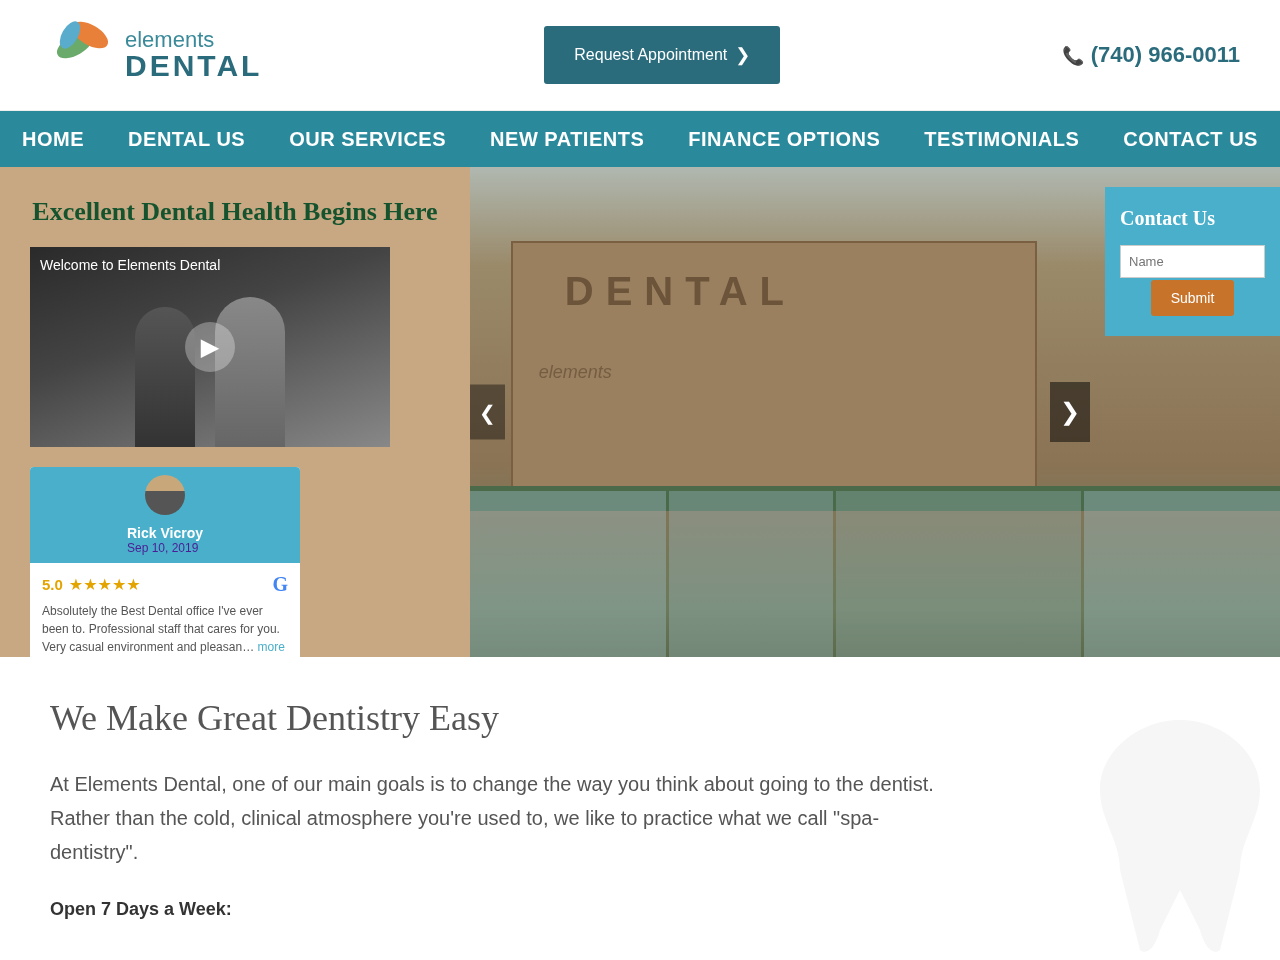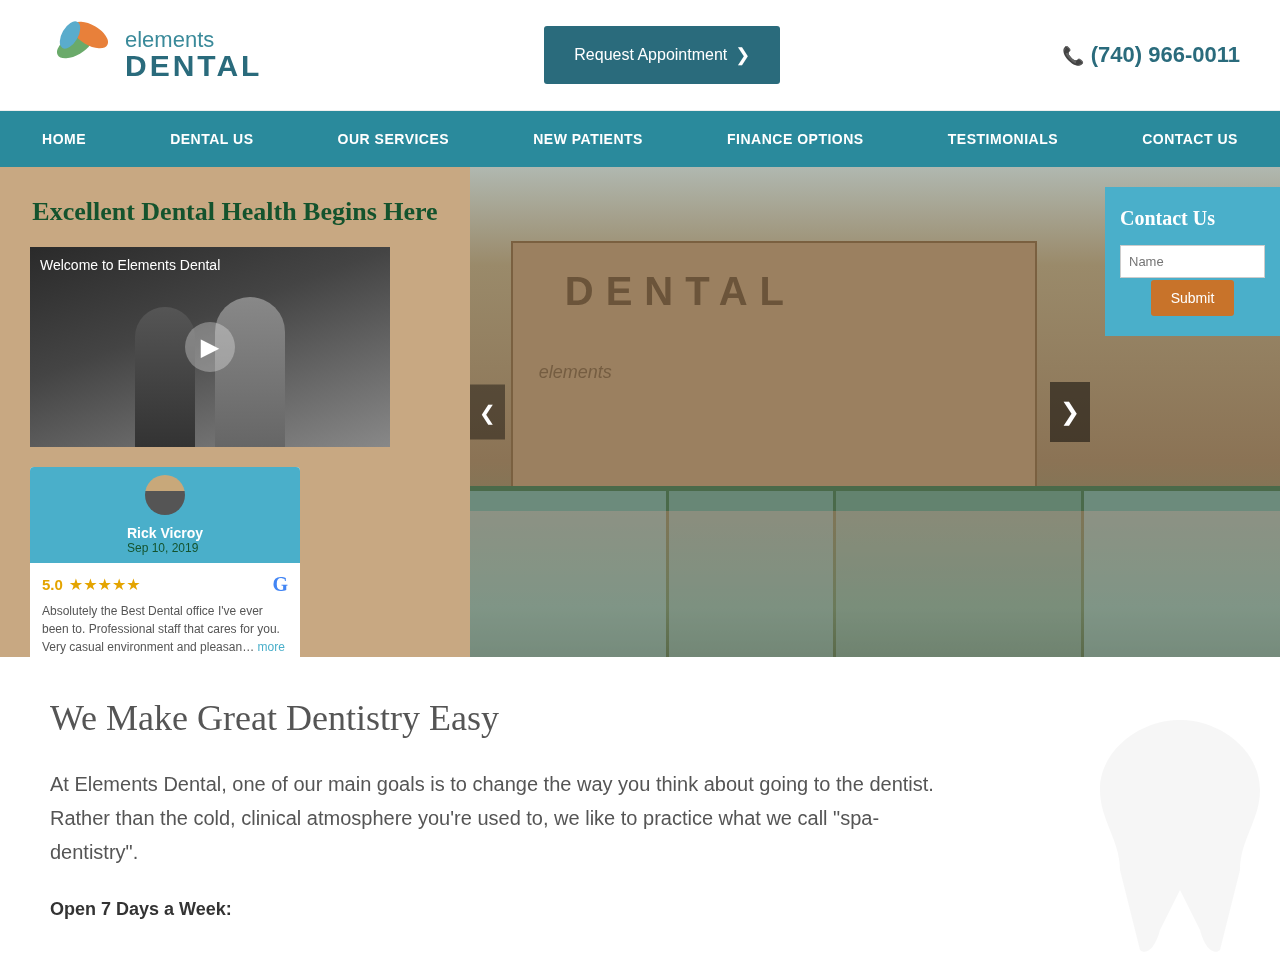--- a/index.html
+++ b/index.html
@@ -50,21 +50,21 @@
     nav {
       background: #2a8a9c;
       display: flex;
       justify-content: space-around;
       align-items: center;
       height: 56px;
     }
     nav a {
       color: #fff;
       text-decoration: none;
-      font-size: 14px;
+      font-size: 20px;
       font-weight: bold;
       letter-spacing: 0.5px;
       padding: 0 10px;
       height: 56px;
       display: flex;
       align-items: center;
     }
 
     
     .hero {
@@ -142,21 +142,21 @@
       background: #888;
       overflow: hidden;
       flex-shrink: 0;
     }
     .reviewer-info .name {
       color: #fff;
       font-weight: bold;
       font-size: 14px;
     }
     .reviewer-info .date {
-      color: #14532d;
+      color: #4c1d95;
       font-size: 12px;
     }
     .review-body {
       padding: 10px 12px;
       background: #fff;
     }
     .review-rating {
       display: flex;
       align-items: center;
       gap: 6px;

